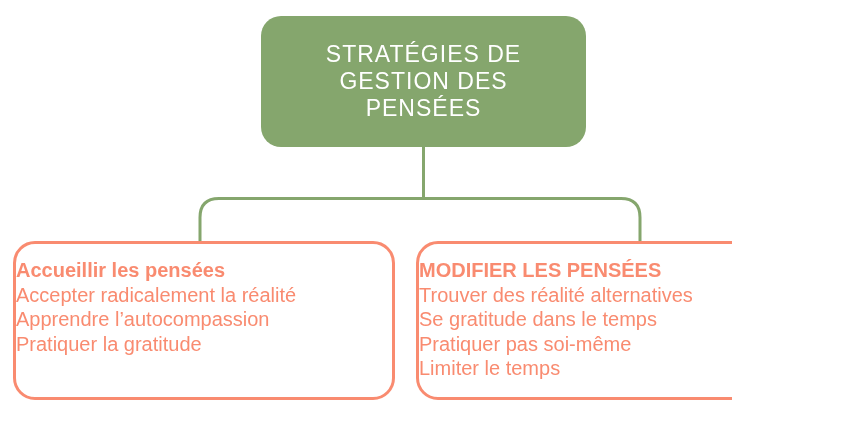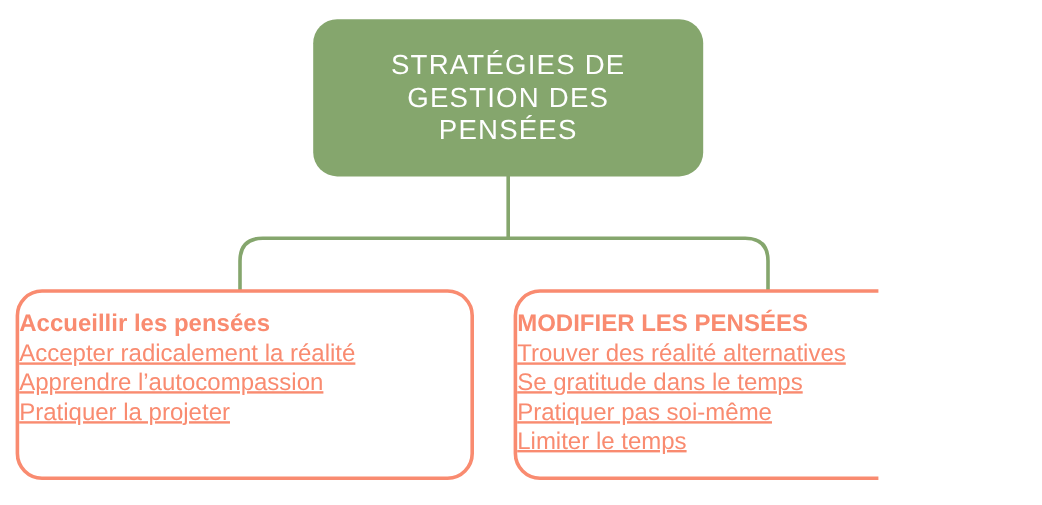--- a/index.html
+++ b/index.html
@@ -53,28 +53,27 @@
     border: 3px solid #f98b70;
     border-radius: 22px;
     box-sizing: border-box;
     text-align: left;
     padding-top: 14px;
     color: #f98b70;
     font-size: 20px;
     line-height: 24.5px;
   }
   .child-left  { left: 13px;  width: 382px; }
-  .child-right { left: 428px; width: 424px; }
+  .child-right { left: 416px; width: 424px; }
   .child-title {
     font-weight: 700;
     line-height: 24.5px;
   }
   .child-item {
     font-weight: 400;
-    text-decoration: underline;
   }
 </style>
 </head>
 <body>
 
 <div class="canvas">
 
   <svg class="connector-svg" viewBox="0 0 868 421" xmlns="http://www.w3.org/2000/svg" aria-hidden="true">
     <path d="M 423.5 146 L 423.5 198.5
              M 200 242 L 200 217.5 Q 200 198.5 219 198.5 L 621 198.5 Q 640 198.5 640 217.5 L 640 242" fill="none" stroke-width="3" stroke-linecap="butt" stroke="#85a66d"></path>
@@ -83,21 +82,21 @@
   <div class="root-node">
     <div class="root-title">STRATÉGIES DE
 GESTION DES
 PENSÉES</div>
   </div>
 
   <div class="child-node child-left">
     <div class="child-title">Accueillir les pensées</div>
     <div class="child-item">Accepter radicalement la réalité</div>
     <div class="child-item">Apprendre l’autocompassion</div>
-    <div class="child-item">Pratiquer la projeter</div>
+    <div class="child-item">Pratiquer la gratitude</div>
   </div>
 
   <div class="child-node child-right">
     <div class="child-title">MODIFIER LES PENSÉES</div>
     <div class="child-item">Trouver des réalité alternatives</div>
     <div class="child-item">Se gratitude dans le temps</div>
     <div class="child-item">Pratiquer pas soi-même</div>
     <div class="child-item">Limiter le temps</div>
   </div>
 

